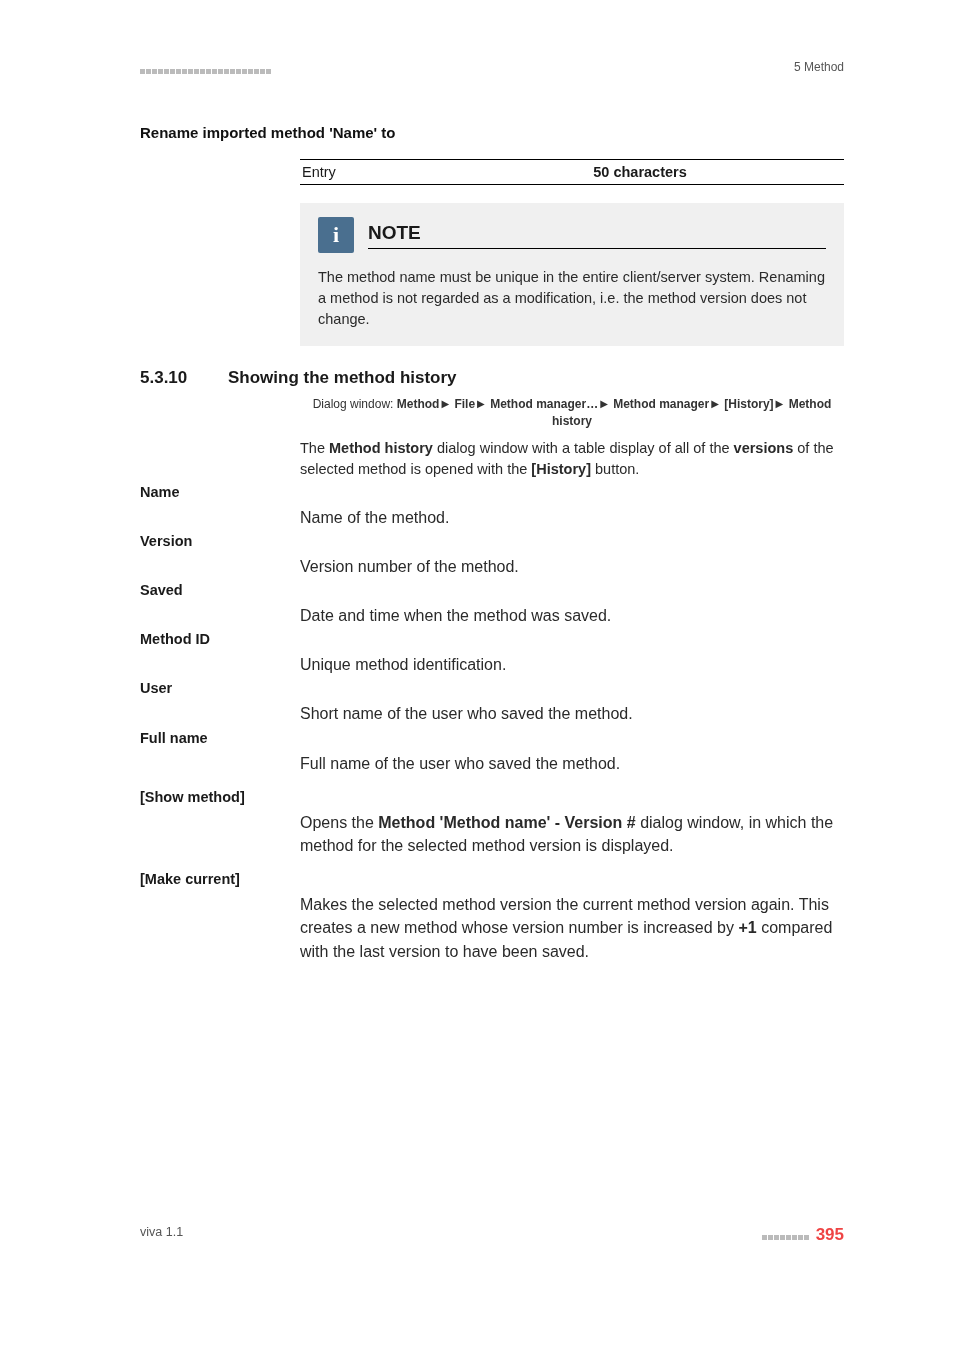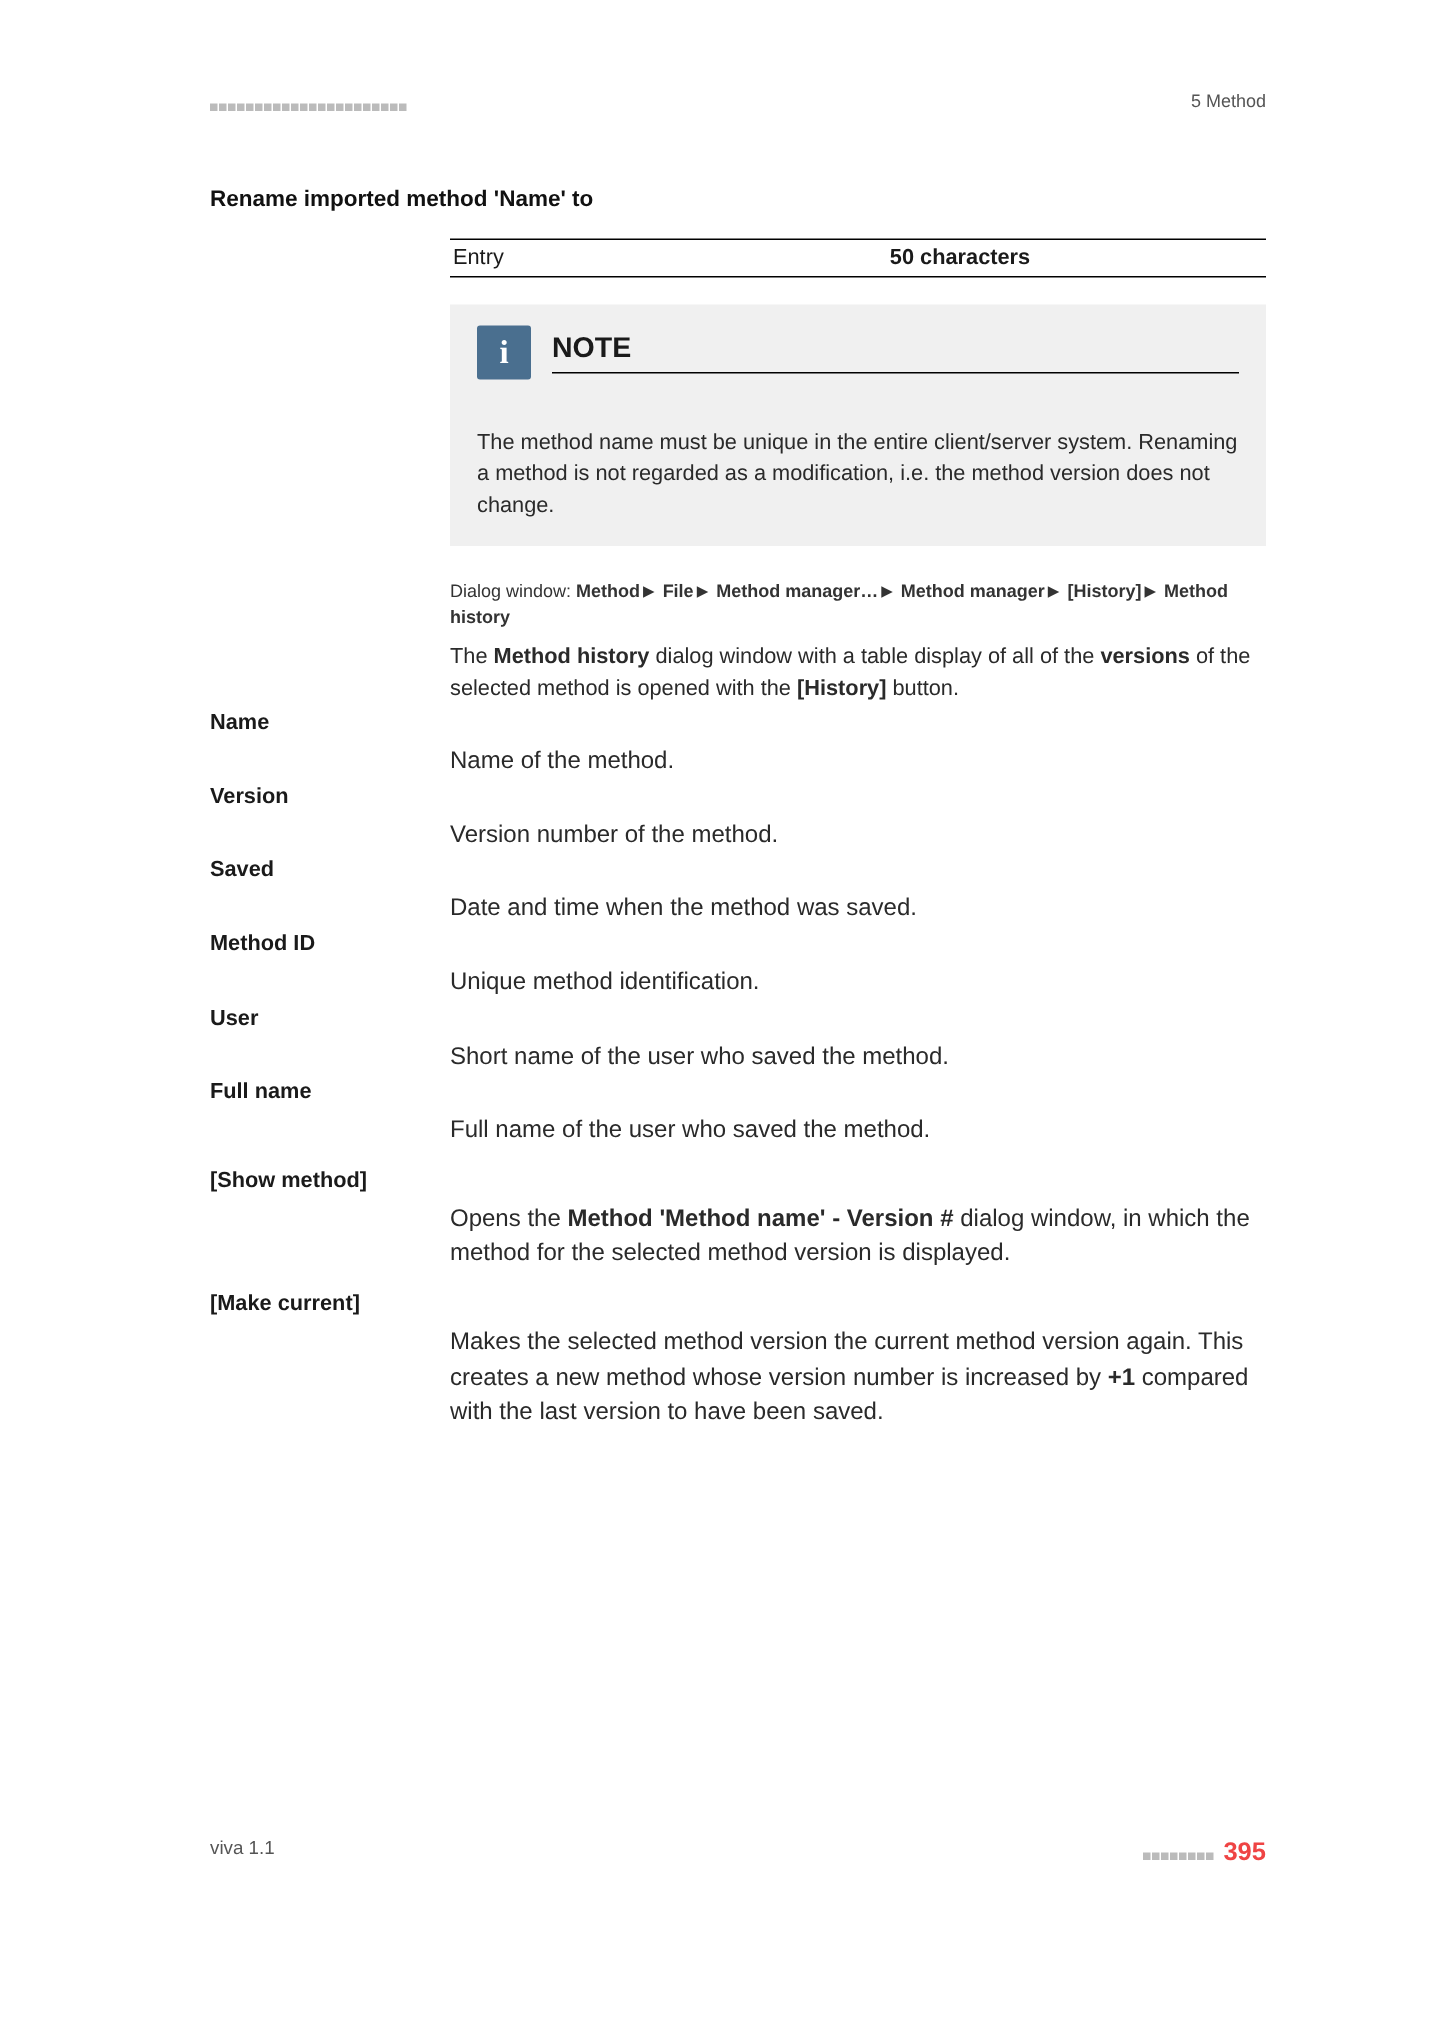--- a/index.html
+++ b/index.html
@@ -94,21 +94,21 @@
   .note-title {
     font-size: 19px;
     font-weight: bold;
     border-bottom: 0.5px solid #000;
     flex: 1;
     padding-bottom: 4px;
   }
   .note-body {
     font-size: 14.5px;
     line-height: 1.45;
-    margin-top: 32px;
+    margin-top: 14px;
     color: #2a2a2a;
   }
 
   .section-row {
     display: flex;
     align-items: baseline;
     margin: 10px 0 8px 0;
   }
   .section-num {
     font-size: 17px;
@@ -118,20 +118,21 @@
   }
   .section-title {
     font-size: 17px;
     font-weight: 900;
   }
   .crumb {
     font-size: 12px;
     line-height: 1.4;
     color: #333;
     margin-bottom: 8px;
+    text-align: center;
   }
   .crumb b { font-weight: bold; }
   .arrow { font-size: 10px; padding: 0 2px; position: relative; top: -1px; }
 
   .def-row {
     margin-top: 4px;
   }
   .def-term {
     font-size: 14.5px;
     font-weight: bold;
@@ -227,20 +228,24 @@
 
     <div class="note-box">
       <div class="note-head-row">
         <div class="note-icon">i</div>
         <div class="note-title">NOTE</div>
       </div>
       <p class="note-body">The method name must be unique in the entire client/server system. Renaming a method is not regarded as a modification, i.e. the method version does not change.</p>
     </div>
   </div>
 
+  <div class="section-row">
+    <div class="section-num">5.3.10</div>
+    <div class="section-title">Showing the method history</div>
+  </div>
 
   <div class="content-col">
     <p class="crumb">
       <span>Dialog window: </span>
       <b>Method</b><span class="arrow">▶</span>
       <b>File</b><span class="arrow">▶</span>
       <b>Method manager…</b><span class="arrow">▶</span>
       <b>Method manager</b><span class="arrow">▶</span>
       <b>[History]</b><span class="arrow">▶</span>
       <b>Method history</b>

